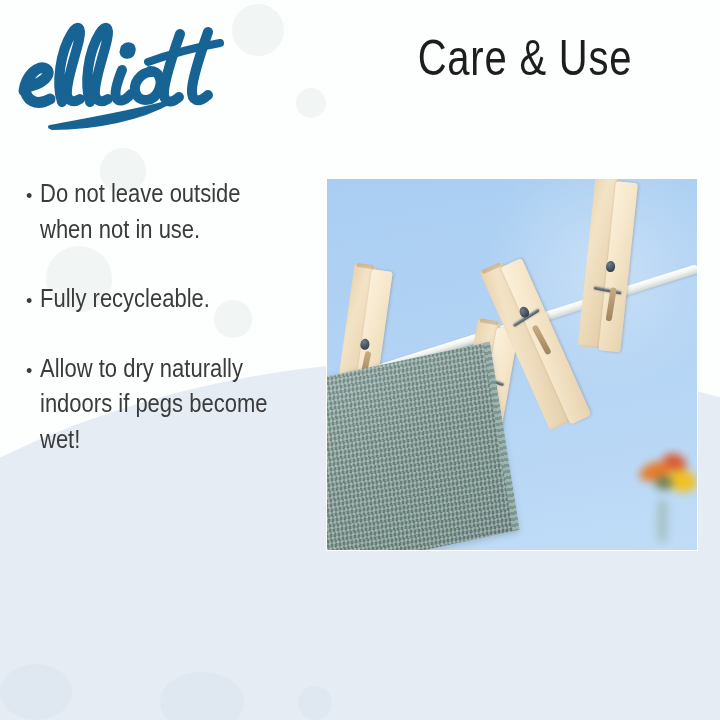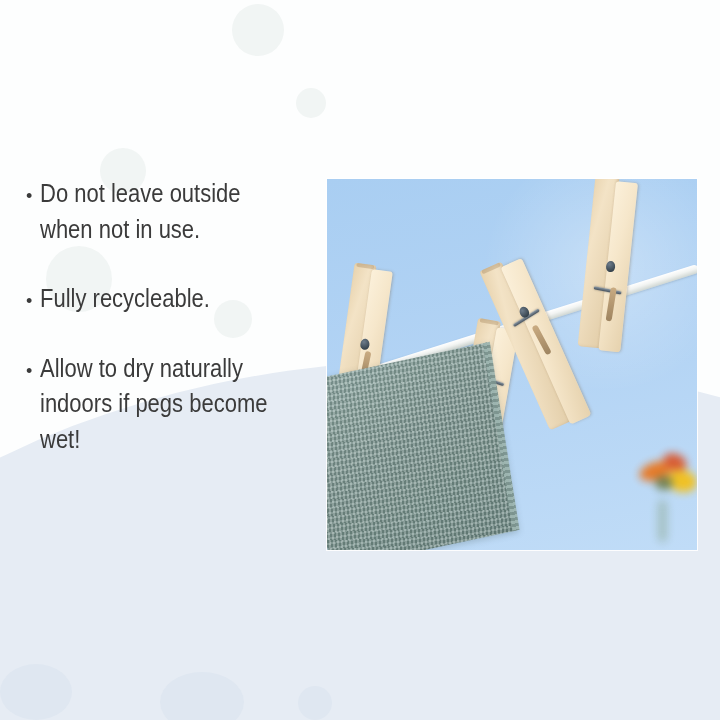--- a/index.html
+++ b/index.html
@@ -273,20 +273,51 @@
     <div class="bubble" style="left:300px;top:518px;width:28px;height:28px;"></div>
     <div class="bubble" style="left:316px;top:624px;width:30px;height:30px;"></div>
 
     <div class="bottom-curve"></div>
     <div class="bottom-band"></div>
     <div class="bubble-on-band" style="left:0px;top:664px;width:72px;height:56px;"></div>
     <div class="bubble-on-band" style="left:160px;top:672px;width:84px;height:60px;"></div>
     <div class="bubble-on-band" style="left:298px;top:686px;width:34px;height:34px;"></div>
   </div>
 
+  <div class="header">
+
+    <div class="logo" title="elliott">
+      <svg viewBox="0 0 230 122" width="230" height="122" aria-hidden="true">
+        <g fill="none" stroke="#176394" stroke-linecap="round" stroke-linejoin="round">
+
+          <path d="M12 77 C 14 62, 26 50, 34 55 C 41 60, 30 71, 13 73 C 13 86, 24 93, 38 85" stroke-width="11"></path>
+
+          <path d="M50 88 C 44 70, 48 38, 60 19 C 66 10, 70 13, 67 26 C 63 43, 56 62, 55 76 C 54 86, 60 90, 68 85" stroke-width="10"></path>
+
+          <path d="M78 88 C 72 70, 76 38, 88 19 C 94 10, 98 13, 95 26 C 91 43, 84 62, 83 76 C 82 86, 88 90, 96 85" stroke-width="10"></path>
+
+          <path d="M110 56 C 106 66, 102 77, 104 83 C 106 89, 113 87, 119 80" stroke-width="10"></path>
+
+          <path d="M112 34 C 116 30, 121 32, 120 37 C 119 42, 112 43, 111 38 Z" stroke-width="7" fill="#176394"></path>
+
+          <path d="M140 58 C 128 58, 120 70, 124 80 C 128 89, 142 88, 147 76 C 151 66, 147 57, 138 57" stroke-width="10"></path>
+
+          <path d="M168 20 C 161 40, 153 64, 152 77 C 151 88, 158 91, 167 83" stroke-width="10"></path>
+
+          <path d="M196 18 C 189 38, 181 62, 180 75 C 179 87, 186 90, 196 81" stroke-width="10"></path>
+
+          <path d="M136 48 C 158 40, 186 33, 208 29" stroke-width="8"></path>
+
+          <path d="M38 113 C 70 107, 118 99, 158 88 C 130 104, 84 114, 40 114" stroke-width="4" fill="#176394"></path>
+        </g>
+      </svg>
+    </div>
+
+    <div class="page-title">Care &amp; Use</div>
+  </div>
 
   <div class="bullets">
     <div class="bullet-item">
       <div class="bullet-dot">•</div>
       <div class="bullet-text">Do not leave outside when not in use.</div>
     </div>
     <div class="bullet-item">
       <div class="bullet-dot">•</div>
       <div class="bullet-text">Fully recycleable.</div>
     </div>

